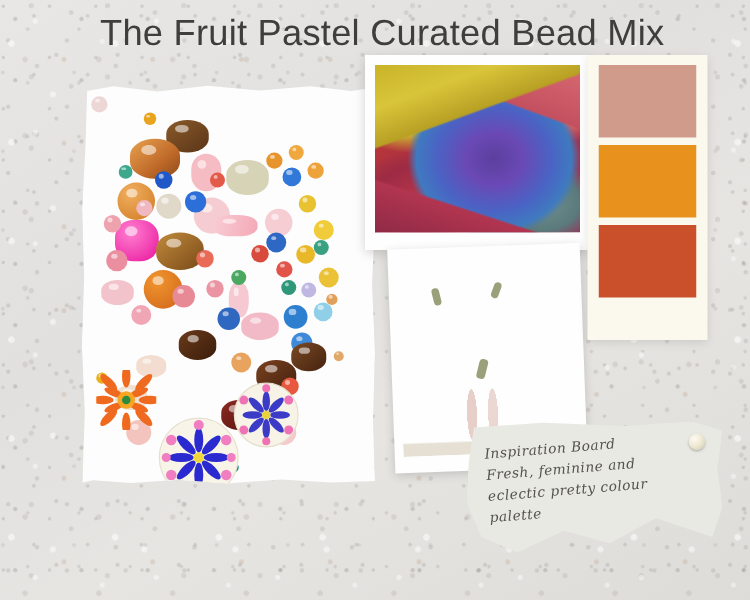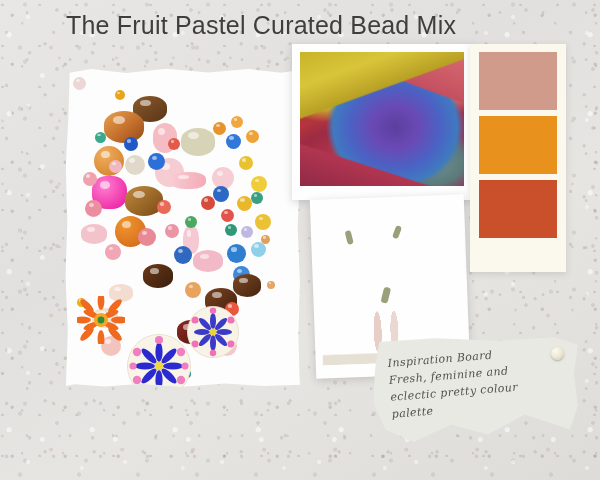--- a/index.html
+++ b/index.html
@@ -34,22 +34,22 @@
     background:
       radial-gradient(circle at 11% 44%, rgba(255,255,255,.55) 0 2.3px, transparent 3px),
       radial-gradient(circle at 29% 19%, rgba(255,255,255,.45) 0 1.8px, transparent 2.4px),
       radial-gradient(circle at 58% 83%, rgba(255,255,255,.50) 0 2.1px, transparent 2.8px),
       radial-gradient(circle at 81% 38%, rgba(255,255,255,.42) 0 1.7px, transparent 2.3px);
     background-size:83px 79px,97px 89px,73px 91px,101px 87px;
   }
 
   
   #title{
-    position:absolute;left:66px;top:11px;
-    font-size:25px;font-weight:400;letter-spacing:.2px;
+    position:absolute;left:80px;top:11px;
+    font-size:29px;font-weight:400;letter-spacing:.2px;
     color:#3f3e3c;white-space:nowrap;z-index:6;
     font-family:"Liberation Sans",sans-serif;
   }
 
   
   #bead-card{
     position:absolute;left:65px;top:68px;width:235px;height:320px;z-index:4;
     background:#fdfdfd;
     box-shadow:0 2px 7px rgba(80,78,74,.17);
     clip-path:polygon(2% 1.5%,11% 0.3%,26% 1.6%,43% 0.2%,61% 1.4%,78% 0.3%,92% 1.5%,100% 0.6%,

